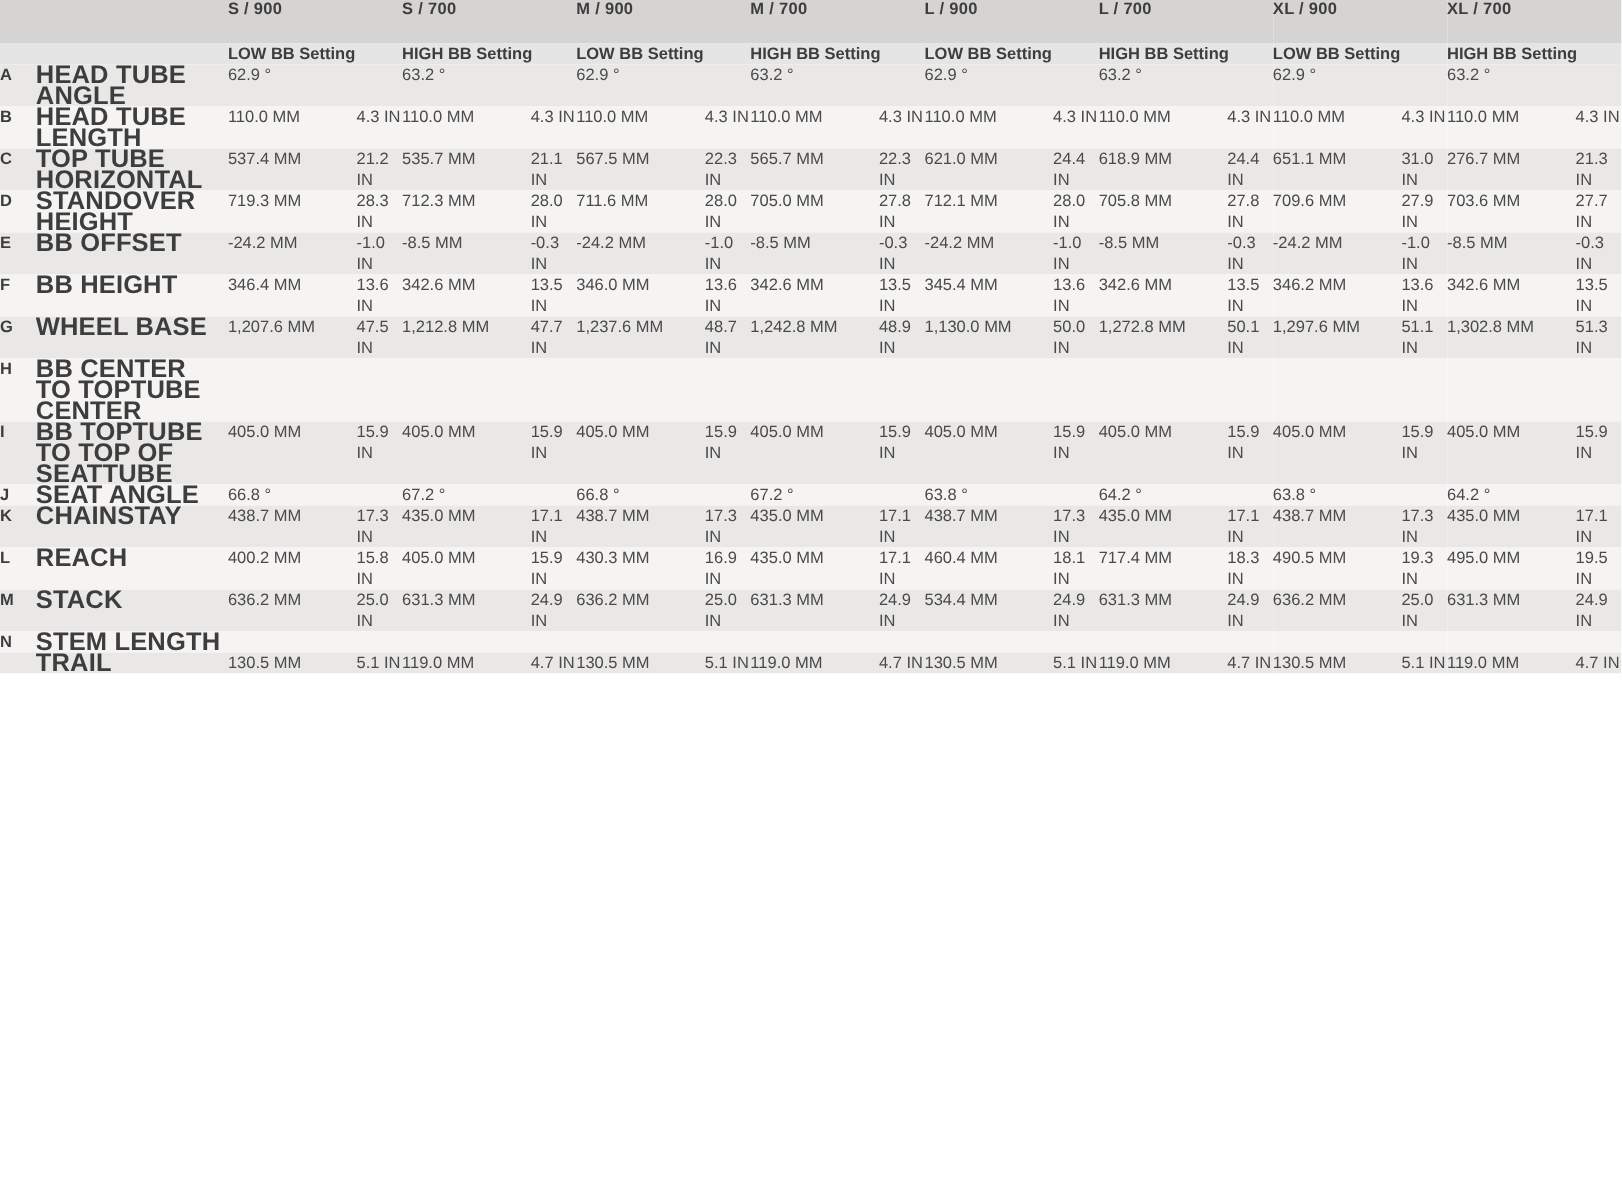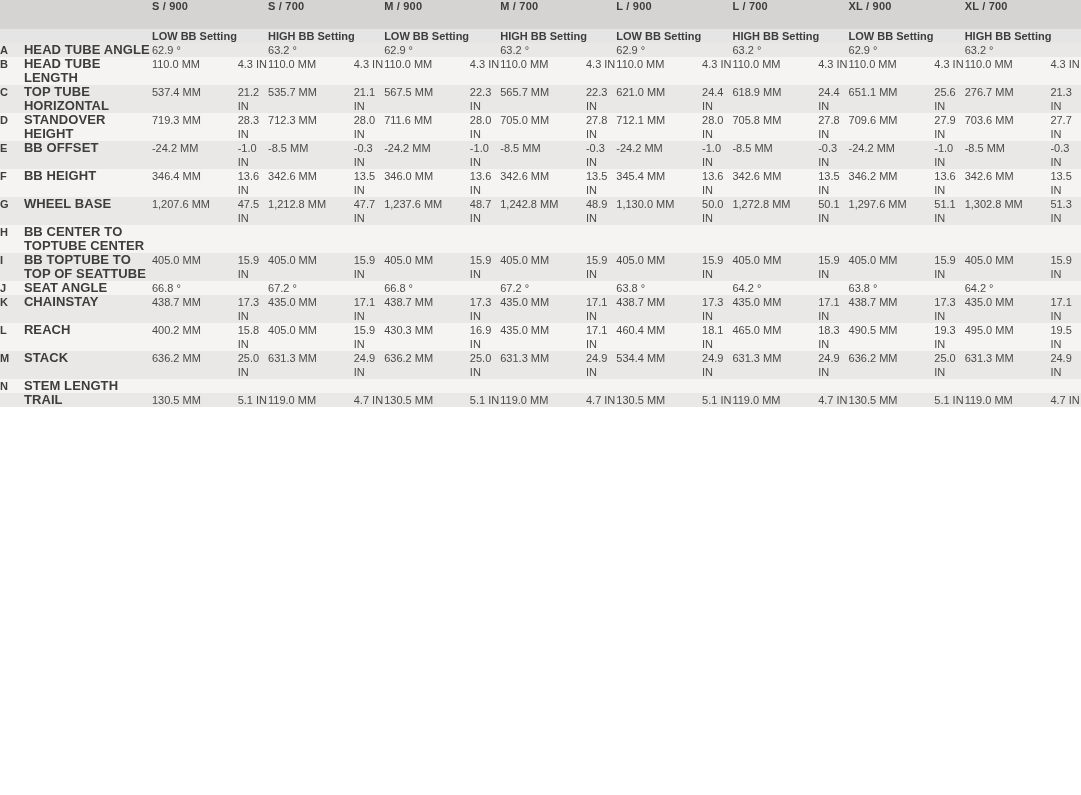--- a/index.html
+++ b/index.html
@@ -58,21 +58,21 @@
   tr.plain td { background: #f5f4f3; }
 
   td.letter {
     font-weight: bold;
     font-size: 11px;
     color: #3d3d3d;
     padding-left: 7px;
   }
   td.rowlabel {
     font-weight: bold;
-    font-size: 13px;
+    font-size: 17px;
     color: #3d3d3d;
     line-height: 15px;
     letter-spacing: 0.1px;
   }
   td.val-mm { color: #4a4a4a; }
   td.val-in { color: #4a4a4a; }
 </style>
 </head>
 <body>
 
@@ -169,21 +169,21 @@
         <td class="val-in">21.1 IN</td>
         <td class="val-mm">567.5 MM</td>
         <td class="val-in">22.3 IN</td>
         <td class="val-mm">565.7 MM</td>
         <td class="val-in">22.3 IN</td>
         <td class="val-mm">621.0 MM</td>
         <td class="val-in">24.4 IN</td>
         <td class="val-mm">618.9 MM</td>
         <td class="val-in">24.4 IN</td>
         <td class="val-mm">651.1 MM</td>
-        <td class="val-in">25.6 IN</td>
+        <td class="val-in">31.0 IN</td>
         <td class="val-mm">276.7 MM</td>
         <td class="val-in">21.3 IN</td>
       </tr>
       <tr class="data-row plain">
         <td class="letter">D</td>
         <td class="rowlabel">STANDOVER HEIGHT</td>
         <td class="val-mm">719.3 MM</td>
         <td class="val-in">28.3 IN</td>
         <td class="val-mm">712.3 MM</td>
         <td class="val-in">28.0 IN</td>
@@ -346,21 +346,21 @@
         <td class="val-mm">400.2 MM</td>
         <td class="val-in">15.8 IN</td>
         <td class="val-mm">405.0 MM</td>
         <td class="val-in">15.9 IN</td>
         <td class="val-mm">430.3 MM</td>
         <td class="val-in">16.9 IN</td>
         <td class="val-mm">435.0 MM</td>
         <td class="val-in">17.1 IN</td>
         <td class="val-mm">460.4 MM</td>
         <td class="val-in">18.1 IN</td>
-        <td class="val-mm">465.0 MM</td>
+        <td class="val-mm">717.4 MM</td>
         <td class="val-in">18.3 IN</td>
         <td class="val-mm">490.5 MM</td>
         <td class="val-in">19.3 IN</td>
         <td class="val-mm">495.0 MM</td>
         <td class="val-in">19.5 IN</td>
       </tr>
       <tr class="data-row shade">
         <td class="letter">M</td>
         <td class="rowlabel">STACK</td>
         <td class="val-mm">636.2 MM</td>

